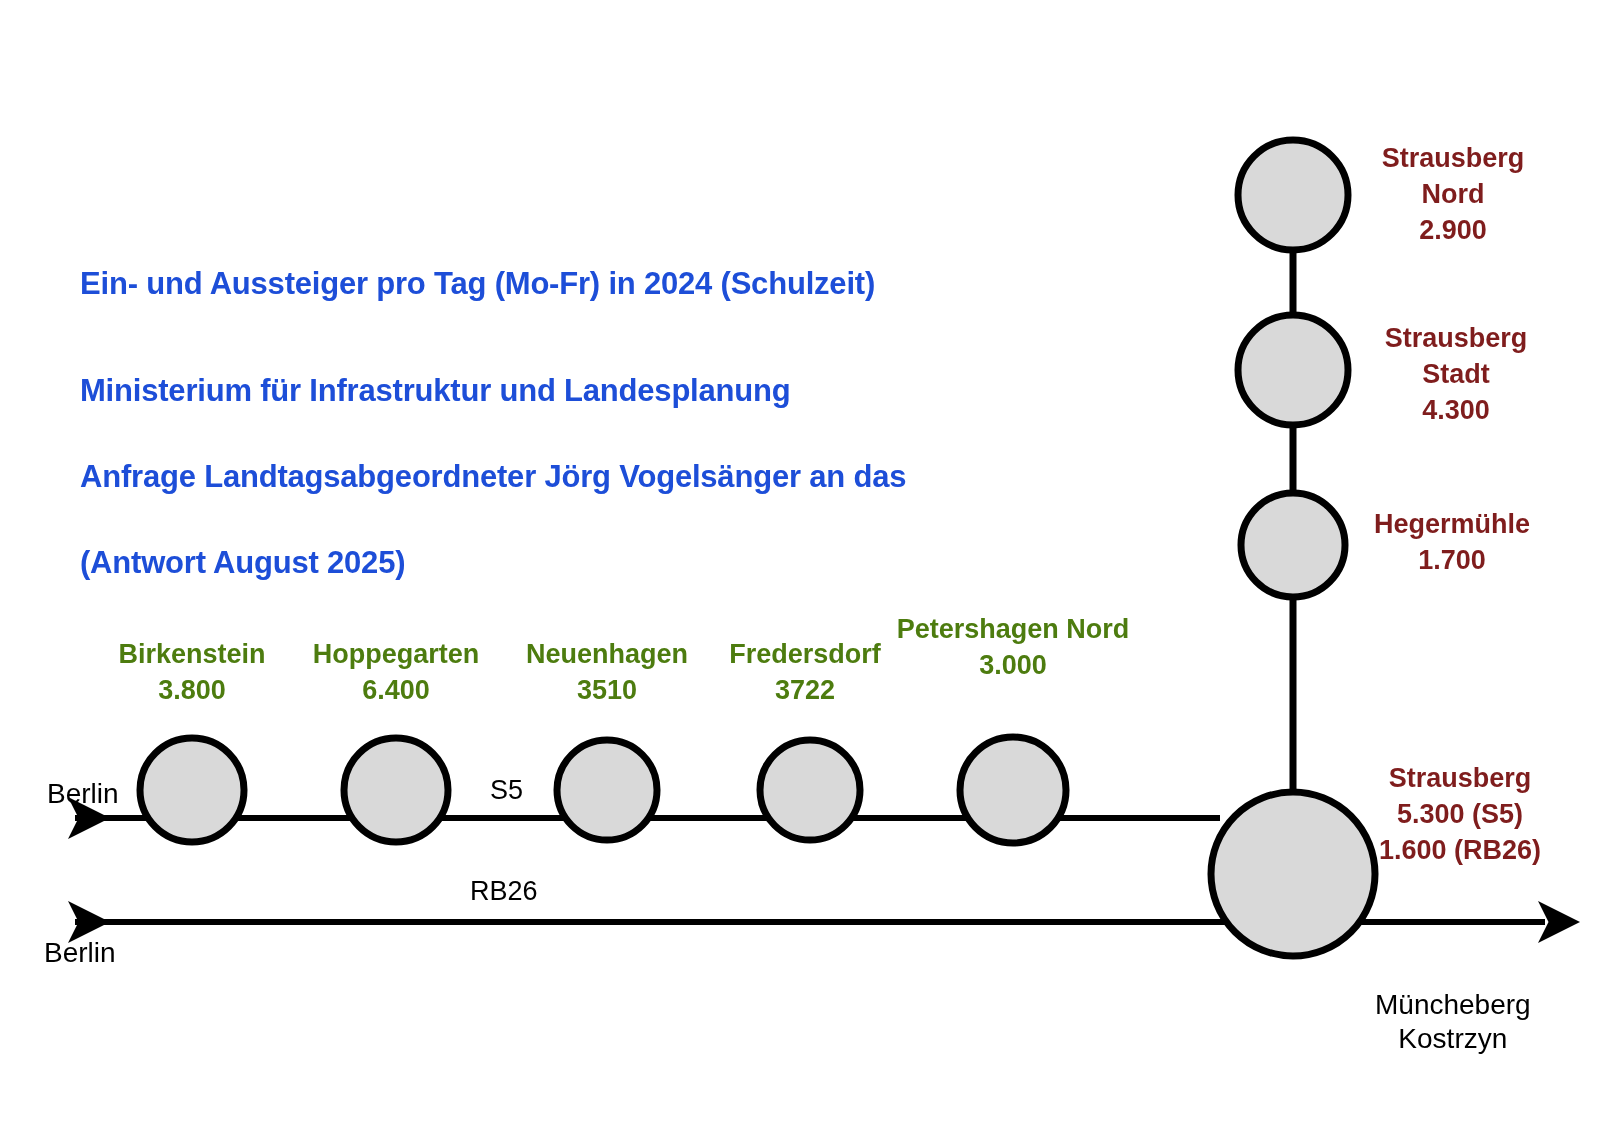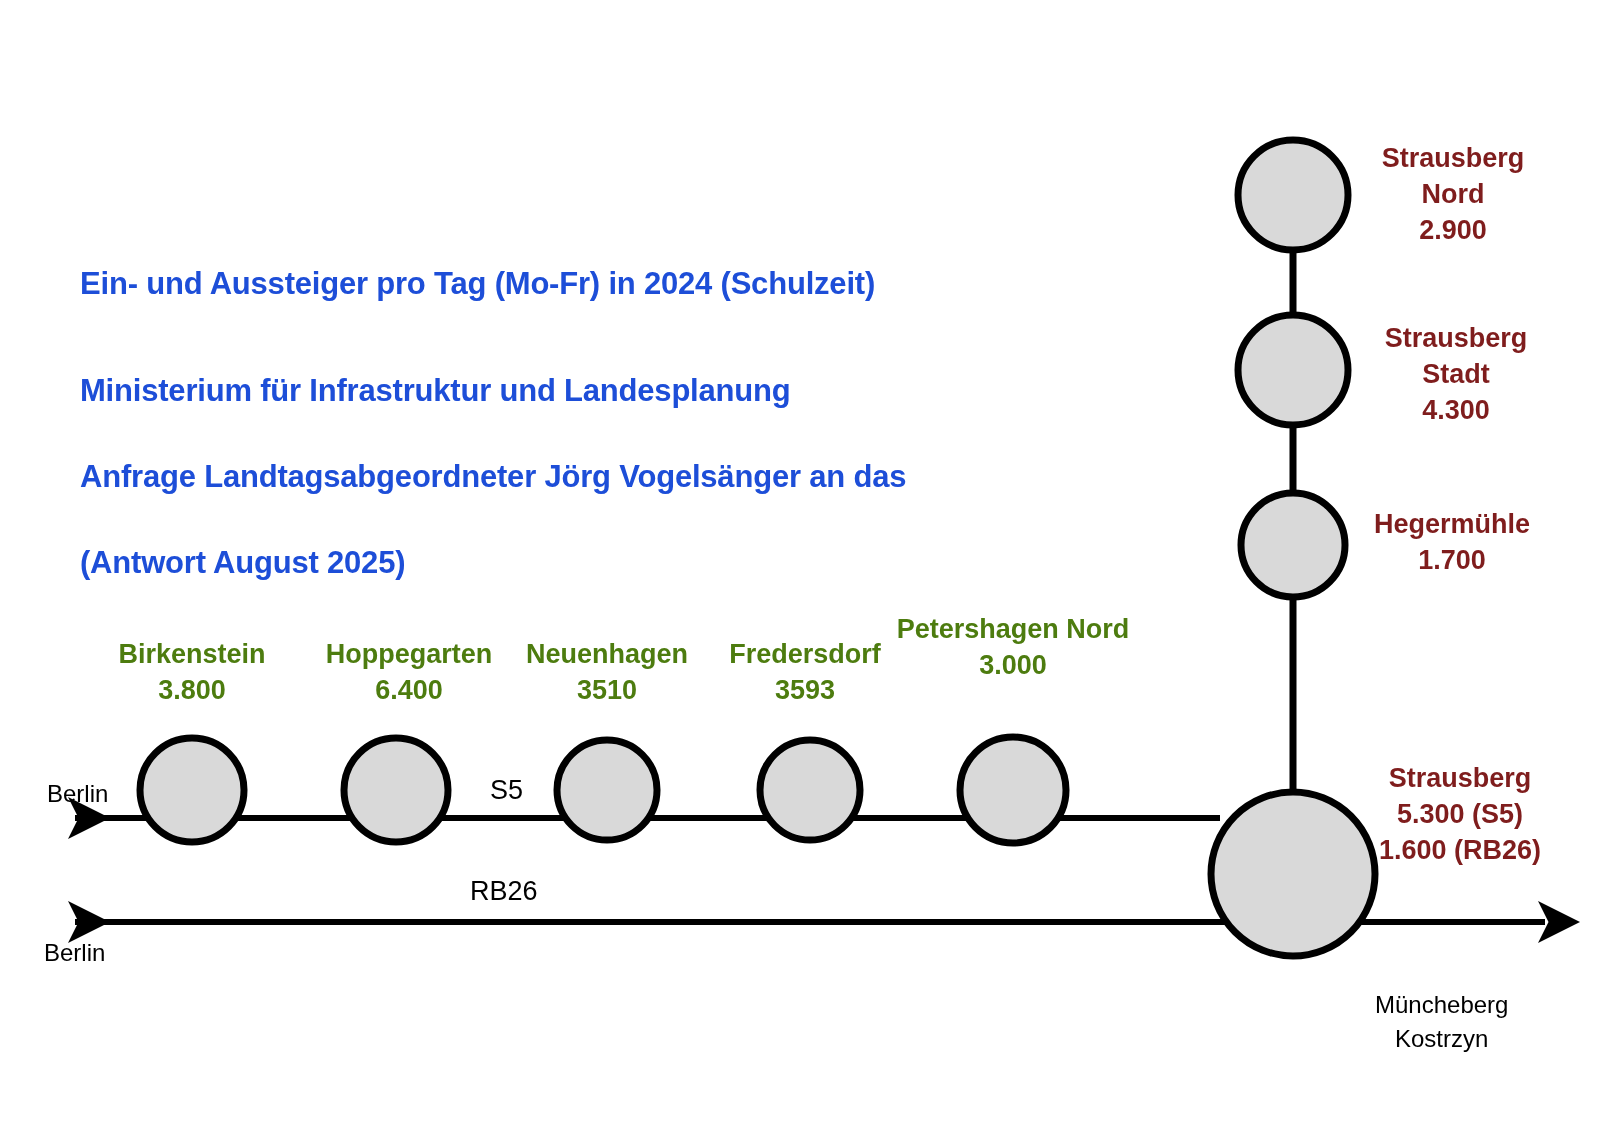--- a/index.html
+++ b/index.html
@@ -81,21 +81,21 @@
 
   .line-tag {
     position: absolute;
     font-size: 27px;
     font-weight: normal;
     color: #000;
     white-space: nowrap;
   }
   .endpoint-label {
     position: absolute;
-    font-size: 24px;
+    font-size: 28px;
     font-weight: normal;
     color: #000;
     white-space: nowrap;
     text-align: center;
     line-height: 34px;
   }
   .endpoint-label span { display: block; }
 </style>
 </head>
 <body>
@@ -142,33 +142,33 @@
     <circle cx="1293" cy="545" r="52" fill="#D9D9D9" stroke="#000" stroke-width="7"></circle>
 
     <circle cx="1293" cy="874" r="82" fill="#D9D9D9" stroke="#000" stroke-width="7"></circle>
   </svg>
 
   <div class="stn-label" style="left:192px; top:636px;">
     <span class="stn-name">Birkenstein</span>
     <span class="stn-val">3.800</span>
   </div>
 
-  <div class="stn-label" style="left:396px; top:636px;margin-left:13px;">
+  <div class="stn-label" style="left:396px; top:636px;">
     <span class="stn-name">Hoppegarten</span>
     <span class="stn-val">6.400</span>
   </div>
 
   <div class="stn-label" style="left:607px; top:636px;">
     <span class="stn-name">Neuenhagen</span>
     <span class="stn-val">3510</span>
   </div>
 
   <div class="stn-label" style="left:805px; top:636px;">
     <span class="stn-name">Fredersdorf</span>
-    <span class="stn-val">3593</span>
+    <span class="stn-val">3722</span>
   </div>
 
   <div class="stn-label" style="left:1013px; top:611px;text-align:center;">
     <span class="stn-name">Petershagen Nord</span>
     <span class="stn-val">3.000</span>
   </div>
 
   <div class="side-label" style="left:1453px; top:140px;">
     <span>Strausberg</span>
     <span>Nord</span>

